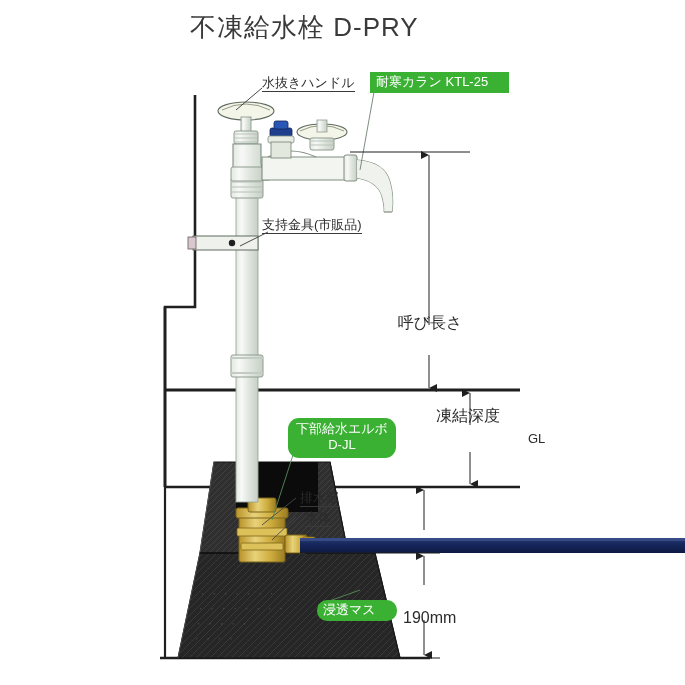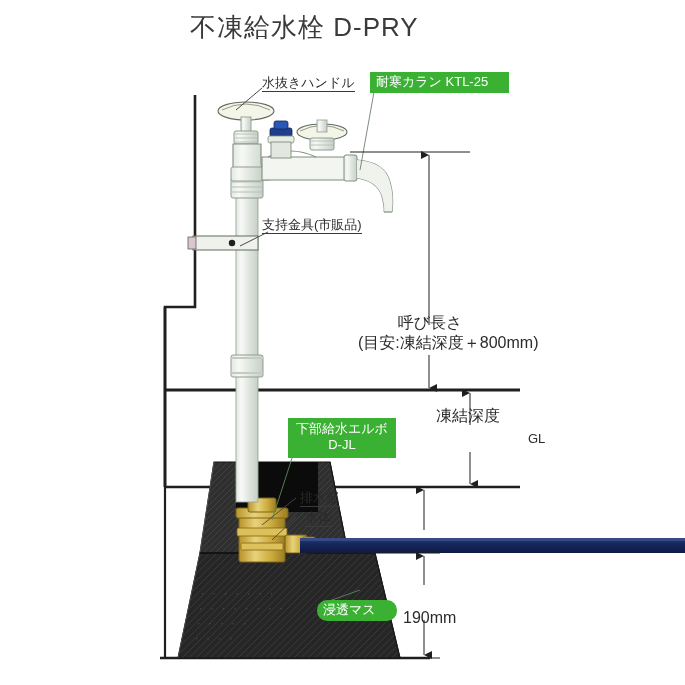--- a/index.html
+++ b/index.html
@@ -49,20 +49,21 @@
     color: #ffffff;
     font-size: 13px;
     line-height: 1.25;
     padding: 2px 21px 3px 6px;
     white-space: nowrap;
     text-align: center;
     box-sizing: border-box;
   }
   .greenbox.two-line {
     padding: 3px 8px 4px 8px;
+    border-radius: 11px;
   }
   .dimtext {
     position: absolute;
     font-size: 16px;
     color: #2b2b2b;
     white-space: nowrap;
     text-align: center;
   }
   .gl-text {
     position: absolute;
@@ -289,23 +290,20 @@
     <span>耐寒カラン KTL-25</span>
   </div>
 
   <div class="lbl" style="left:262px; top:216px;">
     <span class="underline-lbl">支持金具(市販品)</span>
   </div>
 
   <div class="dimtext" style="left:380px; top:313px; width:100px;">
     <span>呼び長さ</span>
   </div>
-  <div class="dimtext" style="left:358px; top:333px; width:175px;">
-    <span>(目安:凍結深度＋800mm)</span>
-  </div>
 
   <div class="gl-text" style="left:528px; top:383px;margin-top:48px;">GL</div>
 
   <div class="dimtext" style="left:436px; top:406px;">凍結深度</div>
 
   <div class="greenbox two-line" style="left:288px; top:418px;">
     <div>下部給水エルボ</div>
     <div>D-JL</div>
   </div>
 

